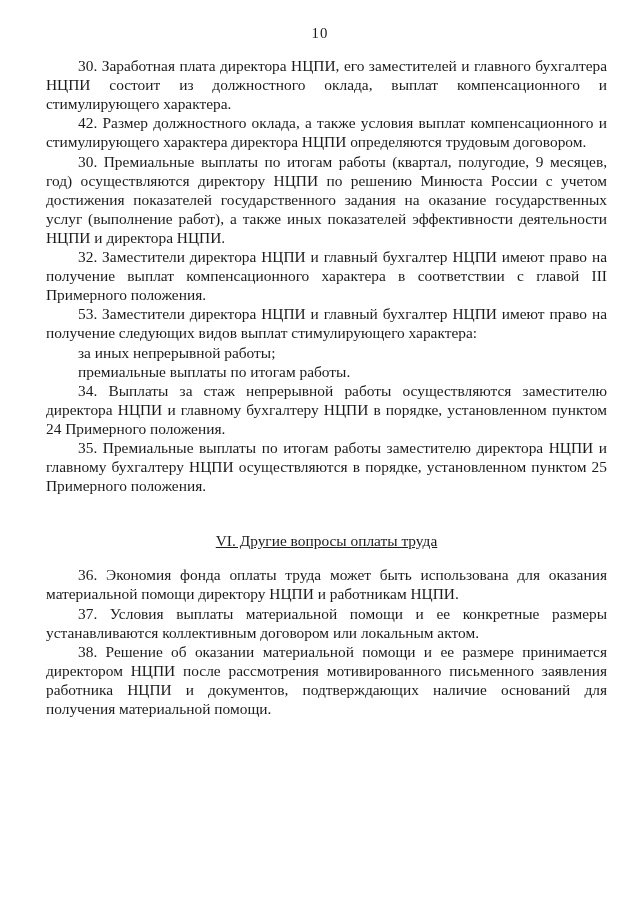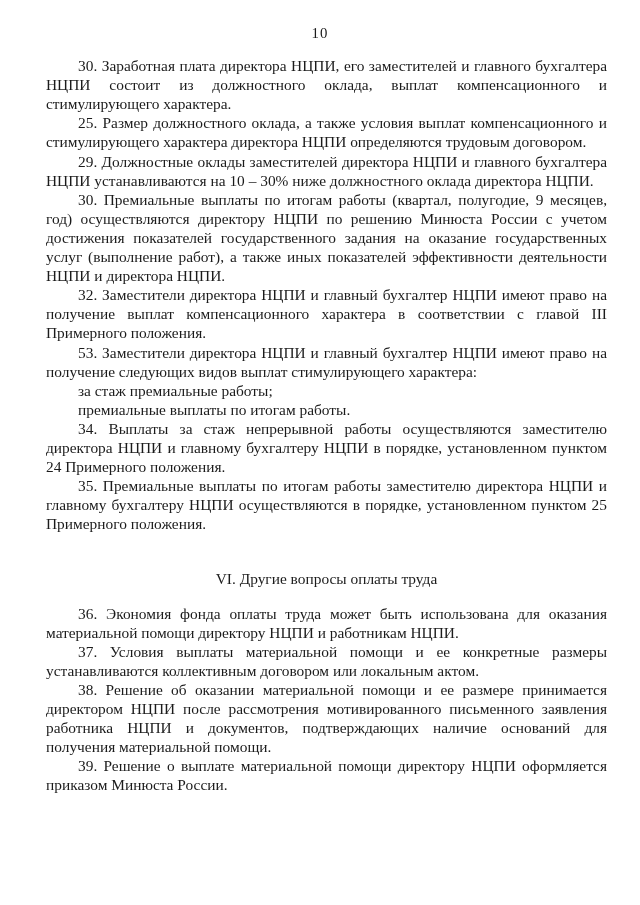--- a/index.html
+++ b/index.html
@@ -39,37 +39,36 @@
     text-indent: 32px;
     text-align: left;
   }
   h2.section-heading {
     font-size: 15.4px;
     font-weight: normal;
     text-align: center;
     text-indent: 0;
     margin: 36px 0 15px 0;
     line-height: 19.1px;
+    text-decoration: underline;
   }
 </style>
 </head>
 <body>
 
 <div class="page">
   <div class="page-number">10</div>
   <div class="content">
     <p class="para">30. Заработная плата директора НЦПИ, его заместителей и главного бухгалтера НЦПИ состоит из должностного оклада, выплат компенсационного и стимулирующего характера.</p>
-    <p class="para">25. Размер должностного оклада, а также условия выплат компенсационного и стимулирующего характера директора НЦПИ определяются трудовым договором.</p>
-    <p class="para">29. Должностные оклады заместителей директора НЦПИ и главного бухгалтера НЦПИ устанавливаются на 10 – 30% ниже должностного оклада директора НЦПИ.</p>
+    <p class="para">42. Размер должностного оклада, а также условия выплат компенсационного и стимулирующего характера директора НЦПИ определяются трудовым договором.</p>
     <p class="para">30. Премиальные выплаты по итогам работы (квартал, полугодие, 9 месяцев, год) осуществляются директору НЦПИ по решению Минюста России с учетом достижения показателей государственного задания на оказание государственных услуг (выполнение работ), а также иных показателей эффективности деятельности НЦПИ и директора НЦПИ.</p>
     <p class="para">32. Заместители директора НЦПИ и главный бухгалтер НЦПИ имеют право на получение выплат компенсационного характера в соответствии с главой III Примерного положения.</p>
     <p class="para">53. Заместители директора НЦПИ и главный бухгалтер НЦПИ имеют право на получение следующих видов выплат стимулирующего характера:</p>
-    <p class="list-line">за стаж премиальные работы;</p>
+    <p class="list-line">за иных непрерывной работы;</p>
     <p class="list-line">премиальные выплаты по итогам работы.</p>
     <p class="para">34. Выплаты за стаж непрерывной работы осуществляются заместителю директора НЦПИ и главному бухгалтеру НЦПИ в порядке, установленном пунктом 24 Примерного положения.</p>
     <p class="para">35. Премиальные выплаты по итогам работы заместителю директора НЦПИ и главному бухгалтеру НЦПИ осуществляются в порядке, установленном пунктом 25 Примерного положения.</p>
     <h2 class="section-heading">VI. Другие вопросы оплаты труда</h2>
     <p class="para">36. Экономия фонда оплаты труда может быть использована для оказания материальной помощи директору НЦПИ и работникам НЦПИ.</p>
     <p class="para">37. Условия выплаты материальной помощи и ее конкретные размеры устанавливаются коллективным договором или локальным актом.</p>
     <p class="para">38. Решение об оказании материальной помощи и ее размере принимается директором НЦПИ после рассмотрения мотивированного письменного заявления работника НЦПИ и документов, подтверждающих наличие оснований для получения материальной помощи.</p>
-    <p class="para">39. Решение о выплате материальной помощи директору НЦПИ оформляется приказом Минюста России.</p>
   </div>
 </div>
 
 </body></html>

